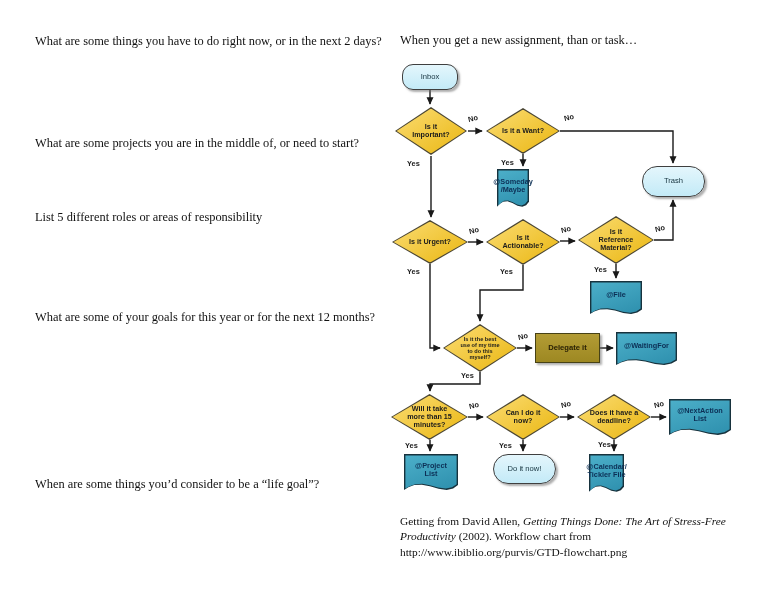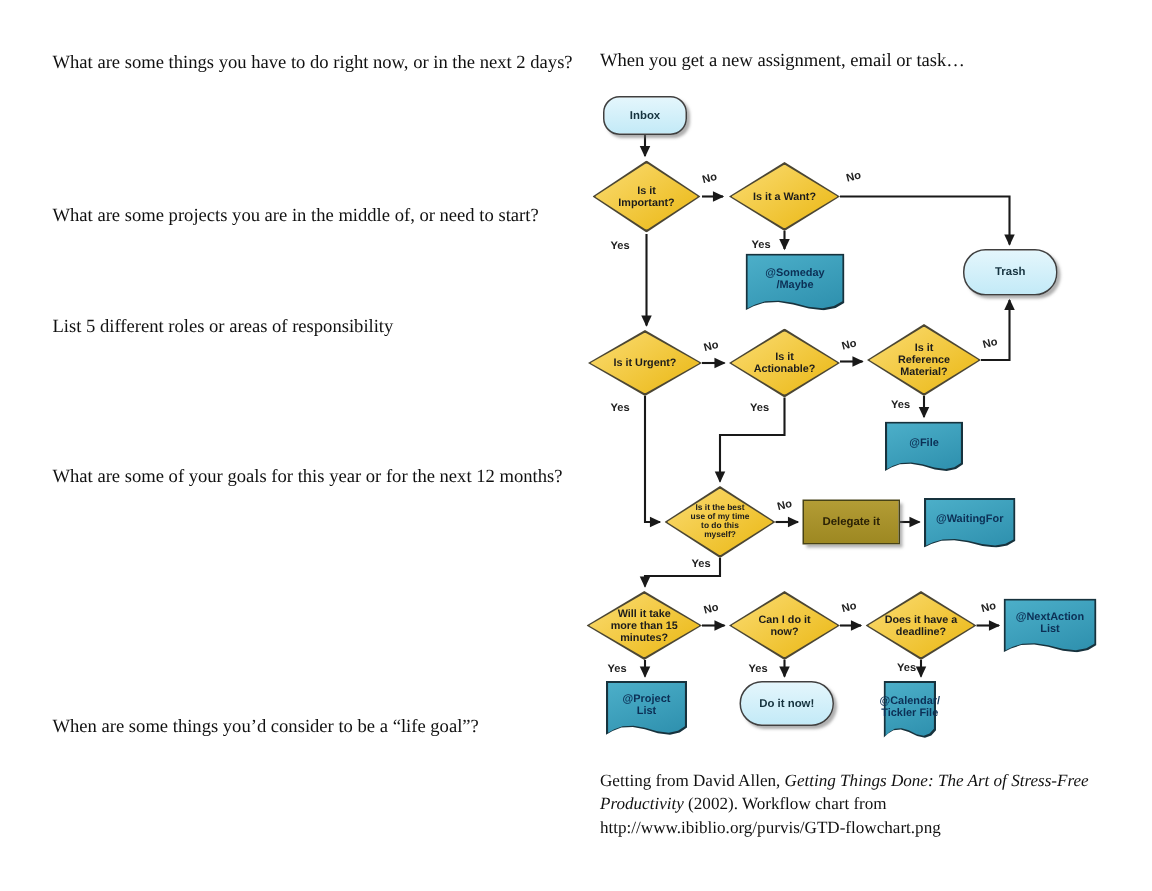--- a/index.html
+++ b/index.html
@@ -33,21 +33,21 @@
   .doc .shp-o{position:absolute;inset:0;background:#17323d;clip-path:var(--docclip);
       filter:drop-shadow(2px 2px 1.5px rgba(110,110,110,.65));}
   .doc .shp-i{position:absolute;inset:1.4px;
       background:linear-gradient(160deg,#4cafc9,#2d8fad);clip-path:var(--docclip);}
   .doc .label{font-size:7.3px;font-weight:700;color:#0c2f55;padding-bottom:5px;}
 
   
   .stadium{border:1.5px solid #3f3f3f;box-sizing:border-box;
       background:linear-gradient(180deg,#e4f6fc,#c3eaf7);
       box-shadow:2px 2px 2px rgba(110,110,110,.55);}
-  .stadium .label{font-size:7.6px;font-weight:700;color:#15323e;}
+  .stadium .label{font-size:7.6px;font-weight:400;color:#15323e;}
 
   
   .rectnode{border:1.5px solid #474216;box-sizing:border-box;
       background:linear-gradient(180deg,#b39c35,#9d8822);
       box-shadow:2px 2px 2px rgba(110,110,110,.55);}
   .rectnode .label{font-size:7.6px;font-weight:700;color:#2a2105;}
 
   .elbl{position:absolute;font-size:7.4px;font-weight:700;color:#222;}
   .elbl.no{transform:rotate(-14deg);}
 
@@ -57,21 +57,21 @@
 <body>
 
 <div class="page">
 
   <div class="question" style="left:35px;top:34px;width:355px">What are some things you have to do right now, or in the next 2 days?</div>
   <div class="question" style="left:35px;top:136px;width:355px">What are some projects you are in the middle of, or need to start?</div>
   <div class="question" style="left:35px;top:210px;width:355px">List 5 different roles or areas of responsibility</div>
   <div class="question" style="left:35px;top:310px;width:355px">What are some of your goals for this year or for the next 12 months?</div>
   <div class="question" style="left:35px;top:477px;width:355px">When are some things you’d consider to be a “life goal”?</div>
 
-  <div class="intro">When you get a new assignment, email or task…</div>
+  <div class="intro">When you get a new assignment, than or task…</div>
 
   <svg class="wires" width="768" height="594">
     <defs>
       <marker id="ah" markerWidth="9" markerHeight="9" refX="7.2" refY="4" orient="auto" markerUnits="userSpaceOnUse">
         <path d="M0.5,0.5 L8,4 L0.5,7.5 z" fill="#191919"></path>
       </marker>
     </defs>
     <g stroke="#191919" stroke-width="1.4" fill="none">
       <polyline points="430,90 430,104" marker-end="url(#ah)"></polyline>
       <polyline points="468,131 482,131" marker-end="url(#ah)"></polyline>
@@ -110,21 +110,21 @@
   <div class="node diamond" style="left:486px;top:108px;width:74px;height:46px">
     <div class="shp-o"></div>
       <div class="shp-i"></div>
     <div class="label">Is it a Want?</div>
   </div>
 
   <div class="node stadium" style="left:642px;top:166px;width:63px;height:31px;border-radius:15px">
     <div class="label">Trash</div>
   </div>
 
-  <div class="node doc" style="left:497px;top:169px;width:66px;height:39px">
+  <div class="node doc" style="left:497px;top:169px;width:32px;height:39px">
     <div class="shp-o"></div>
       <div class="shp-i"></div>
     <div class="label">@Someday
 /Maybe</div>
   </div>
 
   <div class="node diamond" style="left:392px;top:220px;width:76px;height:44px">
     <div class="shp-o"></div>
       <div class="shp-i"></div>
     <div class="label">Is it Urgent?</div>

